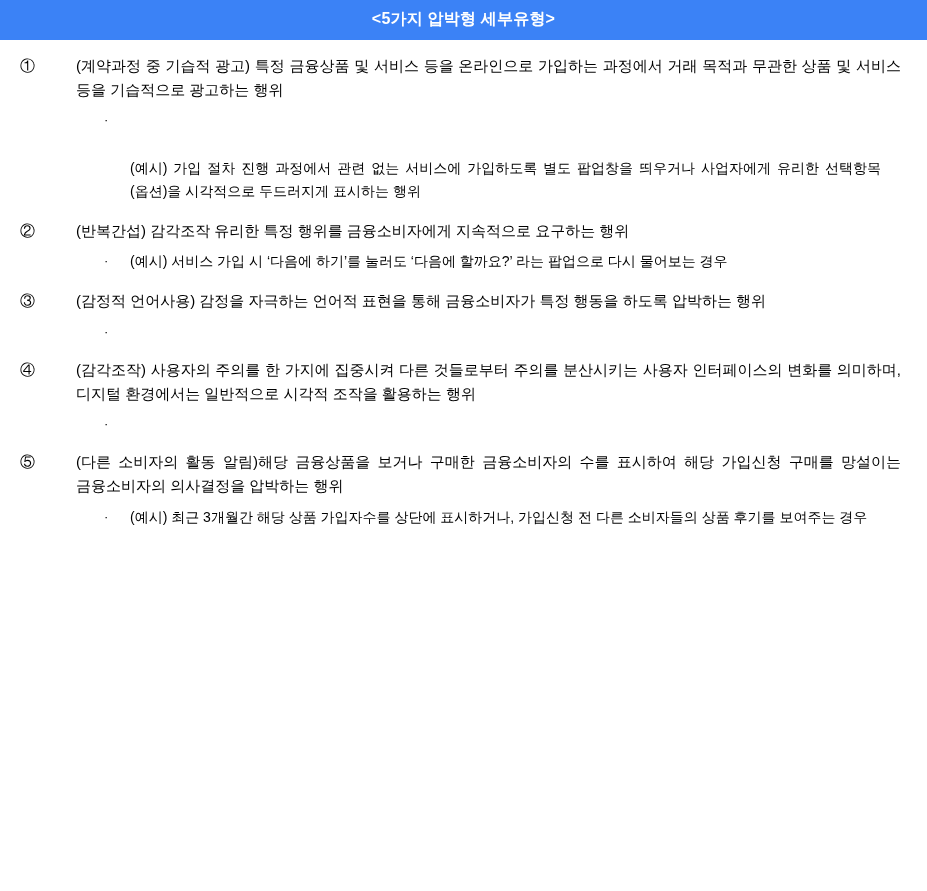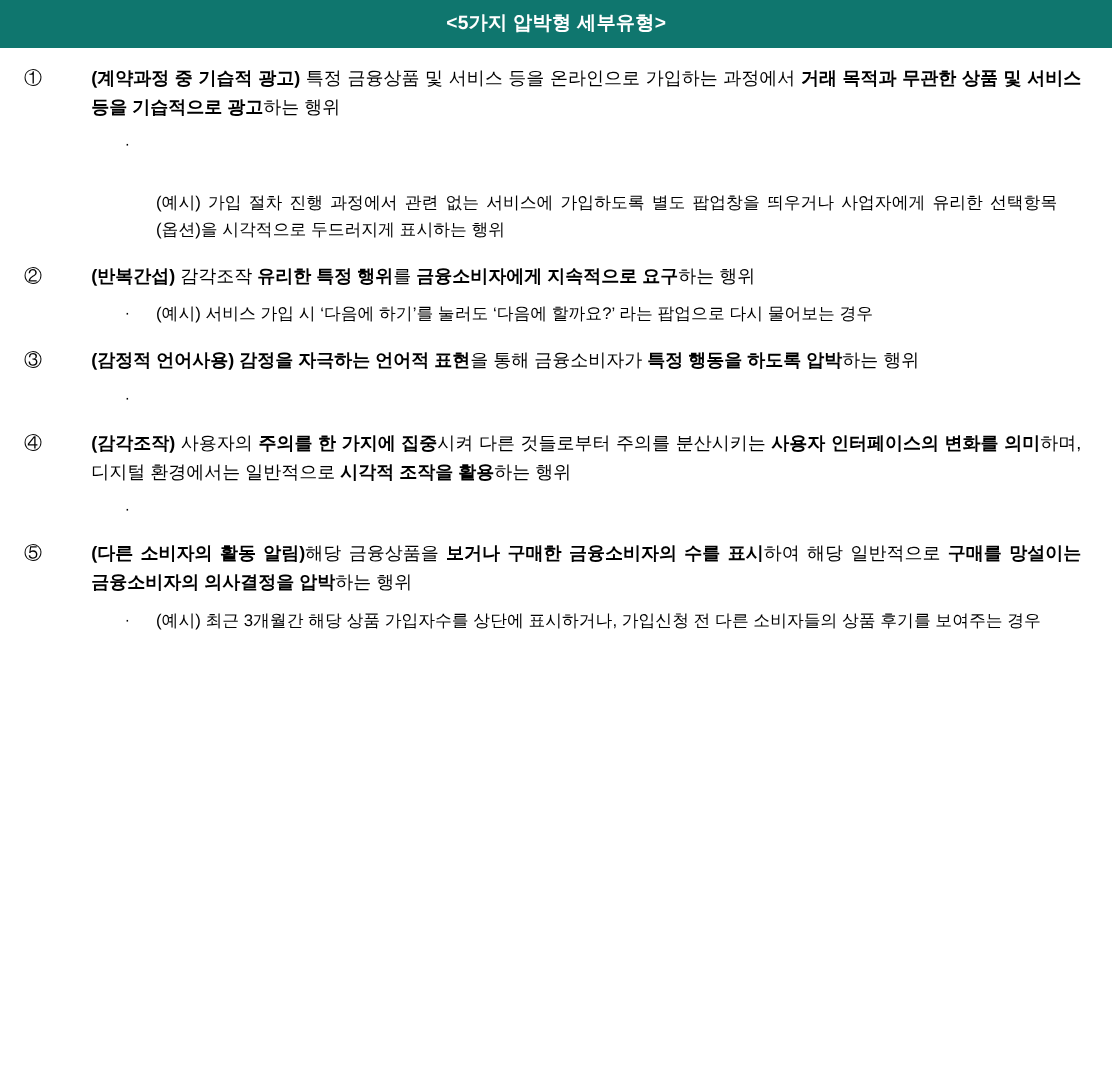--- a/index.html
+++ b/index.html
@@ -11,21 +11,21 @@
     width: 927px;
     min-height: 891px;
     font-family: "Liberation Sans", sans-serif;
     color: #000000;
   }
   #doc {
     width: 927px;
     box-sizing: border-box;
   }
   .title-bar {
-    background: #0f766e;
+    background: #3b82f6;
     color: #ffffff;
     text-align: center;
     font-weight: bold;
     font-size: 16px;
     padding: 9px 0 10px 0;
     letter-spacing: 0.2px;
   }
   .body-wrap {
     padding: 14px 22px 16px 14px;
   }
@@ -47,21 +47,21 @@
   }
   .main-text {
     flex: 1 1 auto;
     font-size: 15px;
     line-height: 1.58;
     text-align: justify;
     word-break: keep-all;
     padding-right: 4px;
   }
   .main-text b {
-    font-weight: bold;
+    font-weight: normal;
   }
   .example-row {
     display: flex;
     align-items: flex-start;
     margin: 6px 0 16px 0;
     padding-left: 90px;
   }
   .bullet {
     flex: 0 0 26px;
     width: 26px;
@@ -140,21 +140,21 @@
       </div>
       <div class="example-row">
         <div class="bullet">·</div>
       </div>
     </div>
 
     <div class="entry">
       <div class="main-row">
         <div class="marker">⑤</div>
         <div class="main-text">
-          <b>(다른 소비자의 활동 알림)</b><span>해당 금융상품을 </span><b>보거나 구매한 금융소비자의 수를 표시</b><span>하여 해당 일반적으로 </span><b>구매를 망설이는 금융소비자의 의사결정을 압박</b><span>하는 행위</span>
+          <b>(다른 소비자의 활동 알림)</b><span>해당 금융상품을 </span><b>보거나 구매한 금융소비자의 수를 표시</b><span>하여 해당 가입신청 </span><b>구매를 망설이는 금융소비자의 의사결정을 압박</b><span>하는 행위</span>
         </div>
       </div>
       <div class="example-row">
         <div class="bullet">·</div>
         <div class="example-text">(예시) 최근 3개월간 해당 상품 가입자수를 상단에 표시하거나, 가입신청 전 다른 소비자들의 상품 후기를 보여주는 경우</div>
       </div>
     </div>
 
   </div>
 </div>

